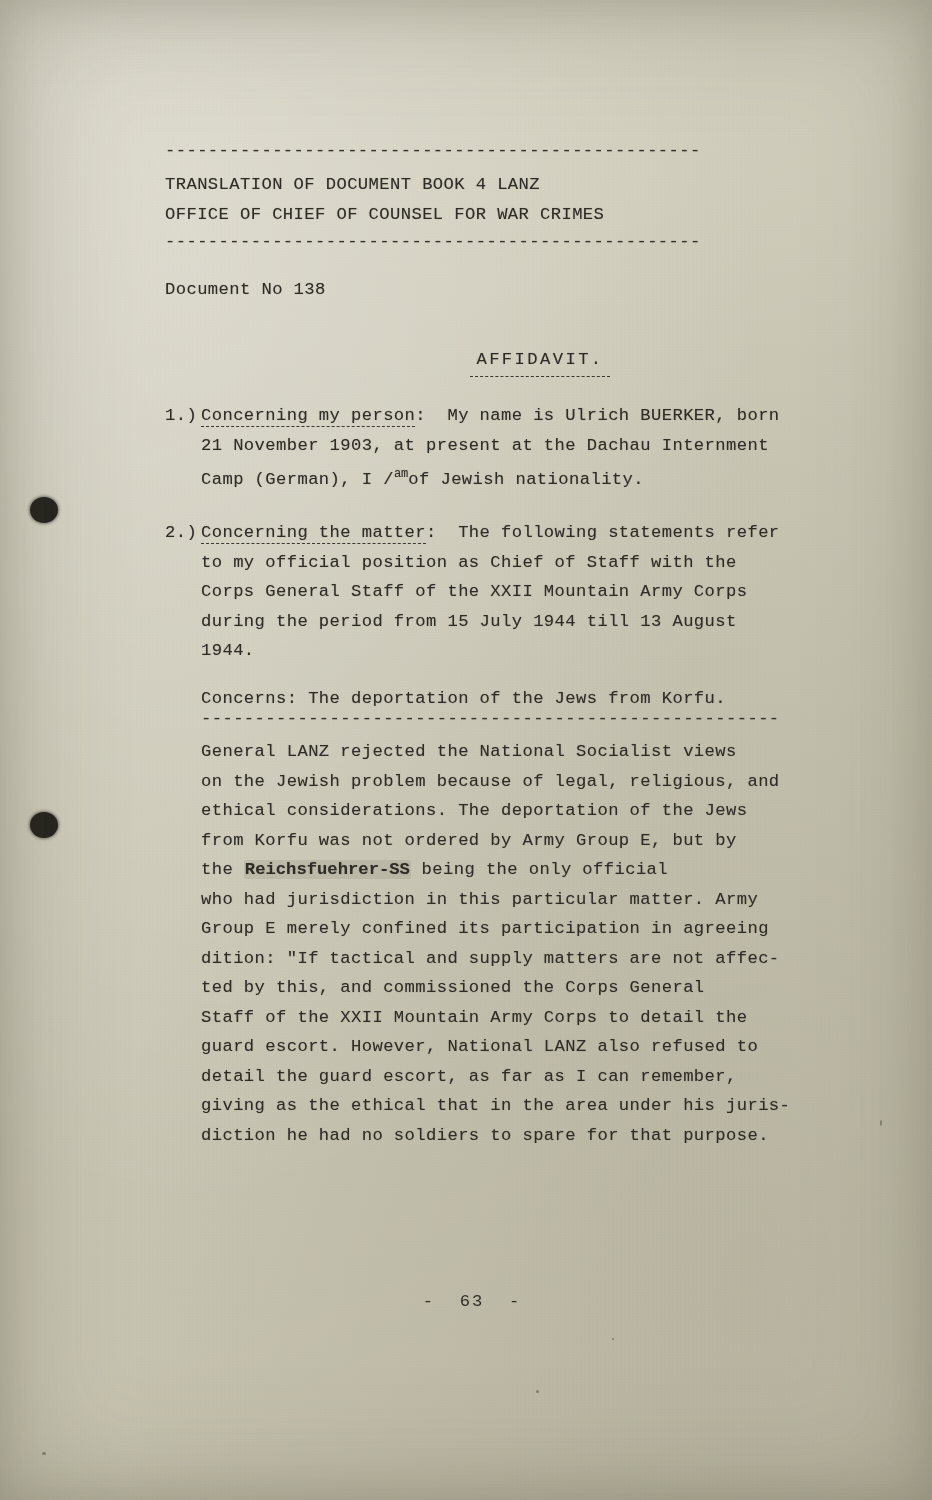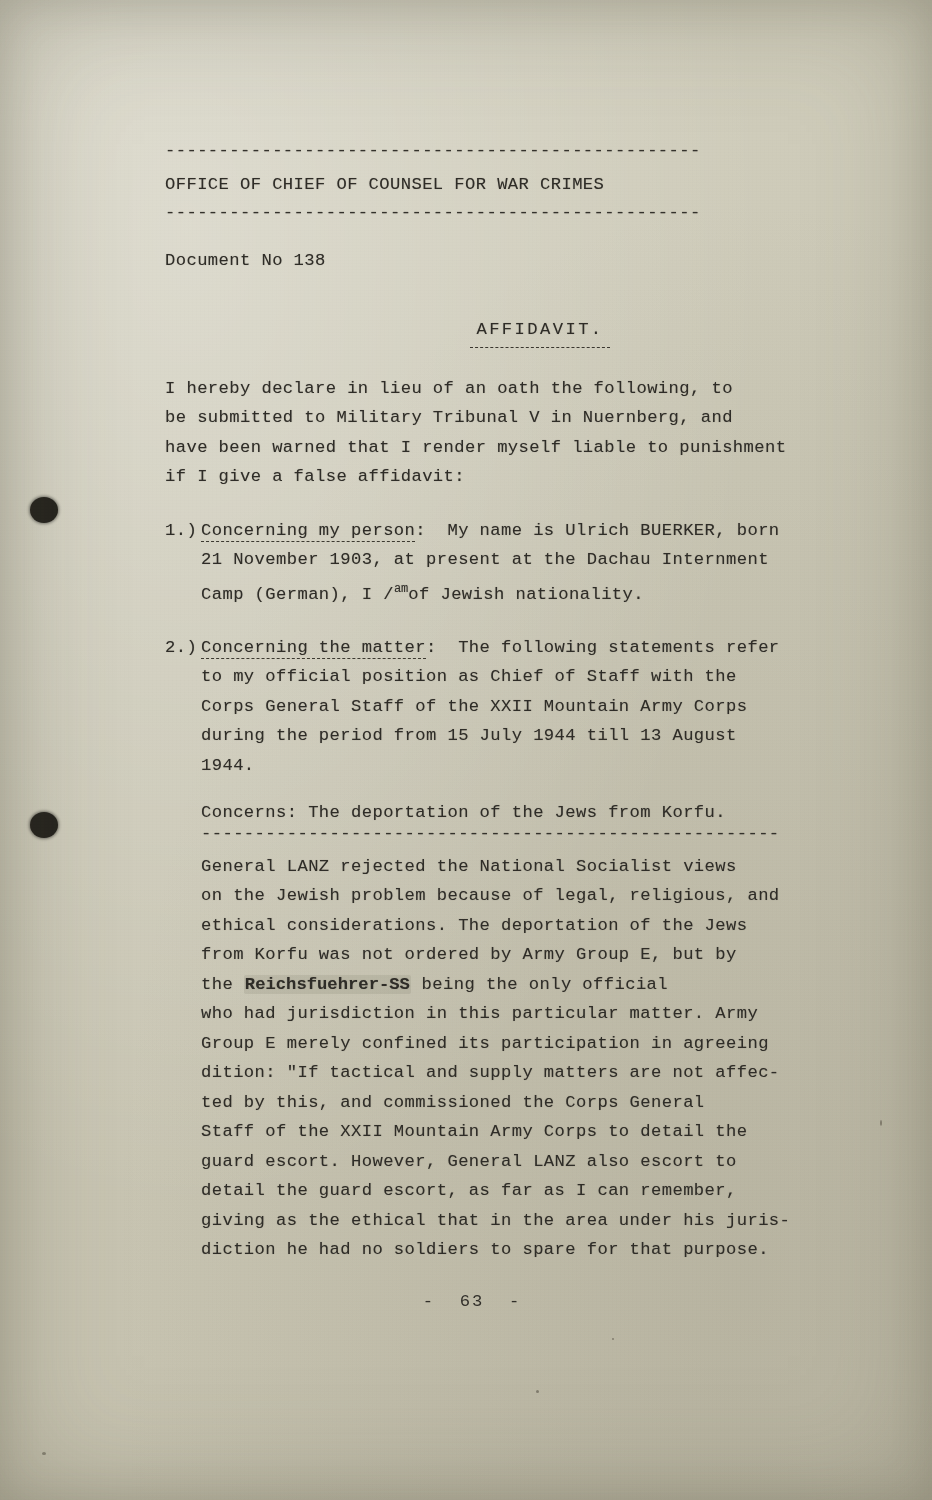--- a/index.html
+++ b/index.html
@@ -164,35 +164,32 @@
 <div id="page">
 
   <div id="punch-1" class="punch"></div>
   <div id="punch-2" class="punch"></div>
 
   <div id="typed">
 
     <div class="rule">--------------------------------------------------</div>
 
     <div class="head-block">
+      <div class="head-line">TRANSLATION OF DOCUMENT BOOK 4 LANZ</div>
       <div class="head-line">OFFICE OF CHIEF OF COUNSEL FOR WAR CRIMES</div>
     </div>
 
     <div class="rule rule-2">--------------------------------------------------</div>
 
     <div class="doc-no">Document No 138</div>
 
     <div class="affidavit-wrap">
       <span class="affidavit">AFFIDAVIT.</span>
     </div>
 
-    <div class="para">I hereby declare in lieu of an oath the following, to
-be submitted to Military Tribunal V in Nuernberg, and
-have been warned that I render myself liable to punishment
-if I give a false affidavit:</div>
 
     <div class="numbered">
       <div class="num">1.)</div>
       <div class="numbered-body"><span class="ul-dash">Concerning my person</span><span>:  My name is Ulrich BUERKER, born</span>
 <span>21 November 1903, at present at the Dachau Internment
 Camp (German)</span><span>, I /</span><span class="sup-am">am</span><span>of Jewish nationality.</span></div>
     </div>
 
     <div class="numbered">
       <div class="num">2.)</div>
@@ -212,21 +209,21 @@
       <div>ethical considerations. The deportation of the Jews</div>
       <div>from Korfu was not ordered by Army Group E, but by</div>
 
       <div><span>the </span><span class="smudge bold-ink">Reichsfuehrer-SS</span><span> being the only official</span></div>
 
       <div>who had jurisdiction in this particular matter. Army</div>
       <div>Group E merely confined its participation in agreeing</div>
       <div>dition: "If tactical and supply matters are not affec-</div>
       <div>ted by this, and commissioned the Corps General</div>
       <div>Staff of the XXII Mountain Army Corps to detail the</div>
-      <div>guard escort. However, General LANZ also escort to</div>
+      <div>guard escort. However, National LANZ also refused to</div>
       <div>detail the guard escort, as far as I can remember,</div>
       <div>giving as the ethical that in the area under his juris-</div>
       <div>diction he had no soldiers to spare for that purpose.</div>
     </div>
 
   </div>
 
   <div id="page-number">-  63  -</div>
 
   <div class="speck" style="left:536px; top:1390px; width:3px; height:3px;"></div>

